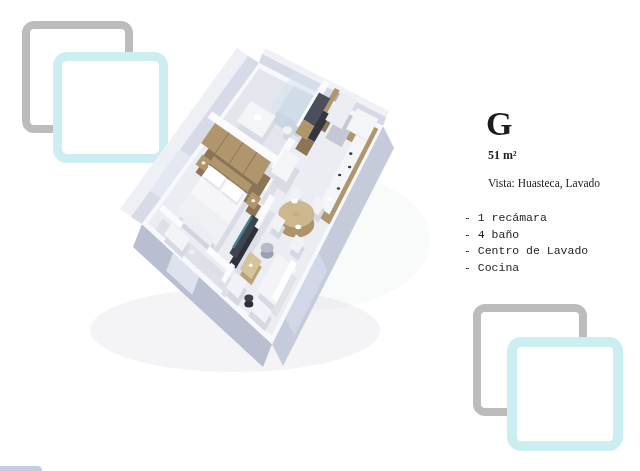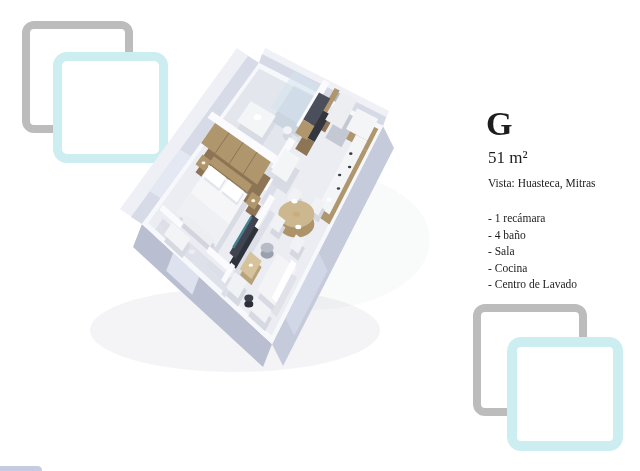--- a/index.html
+++ b/index.html
@@ -12,23 +12,23 @@
   #sq-tl-gray{left:22px;top:21px;width:111px;height:112px;}
   #sq-tl-teal{left:53px;top:52px;width:115px;height:111px;border-radius:14px;}
   #sq-br-gray{left:473px;top:304px;width:114px;height:112px;}
   #sq-br-teal{left:507px;top:337px;width:116px;height:114px;border-width:10px;border-radius:14px;}
   #corner-sliver{position:absolute;left:-6px;top:466px;width:48px;height:9px;background:#c5cbe0;border-radius:5px;z-index:0;}
   
   #plan{position:absolute;left:0;top:0;z-index:1;pointer-events:none;}
   
   .panel-item{position:absolute;z-index:2;}
   #unit-letter{left:486px;top:107px;font-size:34px;font-weight:700;line-height:1;letter-spacing:.5px;}
-  #unit-area{left:488px;top:148px;font-size:17px;}
+  #unit-area{left:488px;top:148px;font-size:12px;font-weight:bold;}
   #unit-vista{left:488px;top:177px;font-size:11.5px;}
-  #feature-list{left:488px;top:210px;font-size:11.5px;line-height:16.5px;}
+  #feature-list{left:464px;top:210px;font-size:11.5px;line-height:16.5px;font-family:Liberation Mono, monospace;}
   .feature-item{white-space:nowrap;}
 </style>
 </head>
 <body>
 
 <div class="stage">
 
   <div id="sq-tl-gray" class="sq gray"></div>
   <div id="sq-tl-teal" class="sq teal"></div>
   <div id="sq-br-gray" class="sq gray"></div>
@@ -148,22 +148,21 @@
       <polygon points="291.5,273.6 296.7,277.8 276.6,316.5 271.5,311.9" fill="#dfe2e9" opacity="1"></polygon>
       <polygon points="291.5,259.6 296.7,263.8 276.6,302.5 271.5,297.9" fill="#ffffff" opacity="1"></polygon>
       <polygon points="255.0,303.5 271.8,318.5 265.1,331.3 248.2,315.9" fill="#d6d9e1" opacity="1"></polygon>
       <polygon points="255.0,295.5 271.8,310.5 265.1,323.3 248.2,307.9" fill="#f2f3f6" opacity="1"></polygon>
       <ellipse cx="248.84280000000004" cy="304.1066" rx="4.5" ry="3.5" fill="#2b2e36"></ellipse>
       <ellipse cx="248.84280000000004" cy="298.1066" rx="4.5" ry="3.5" fill="#3d414c"></ellipse>
     </svg>
 
   <div id="unit-letter" class="panel-item">G</div>
   <div id="unit-area" class="panel-item">51 m²</div>
-  <div id="unit-vista" class="panel-item">Vista: Huasteca, Mitras</div>
+  <div id="unit-vista" class="panel-item">Vista: Huasteca, Lavado</div>
   <div id="feature-list" class="panel-item">
       <div class="feature-item">- 1 recámara</div>
       <div class="feature-item">- 4 baño</div>
-      <div class="feature-item">- Sala</div>
+      <div class="feature-item">- Centro de Lavado</div>
       <div class="feature-item">- Cocina</div>
-      <div class="feature-item">- Centro de Lavado</div>
     </div>
 
 </div>
 
 </body></html>

